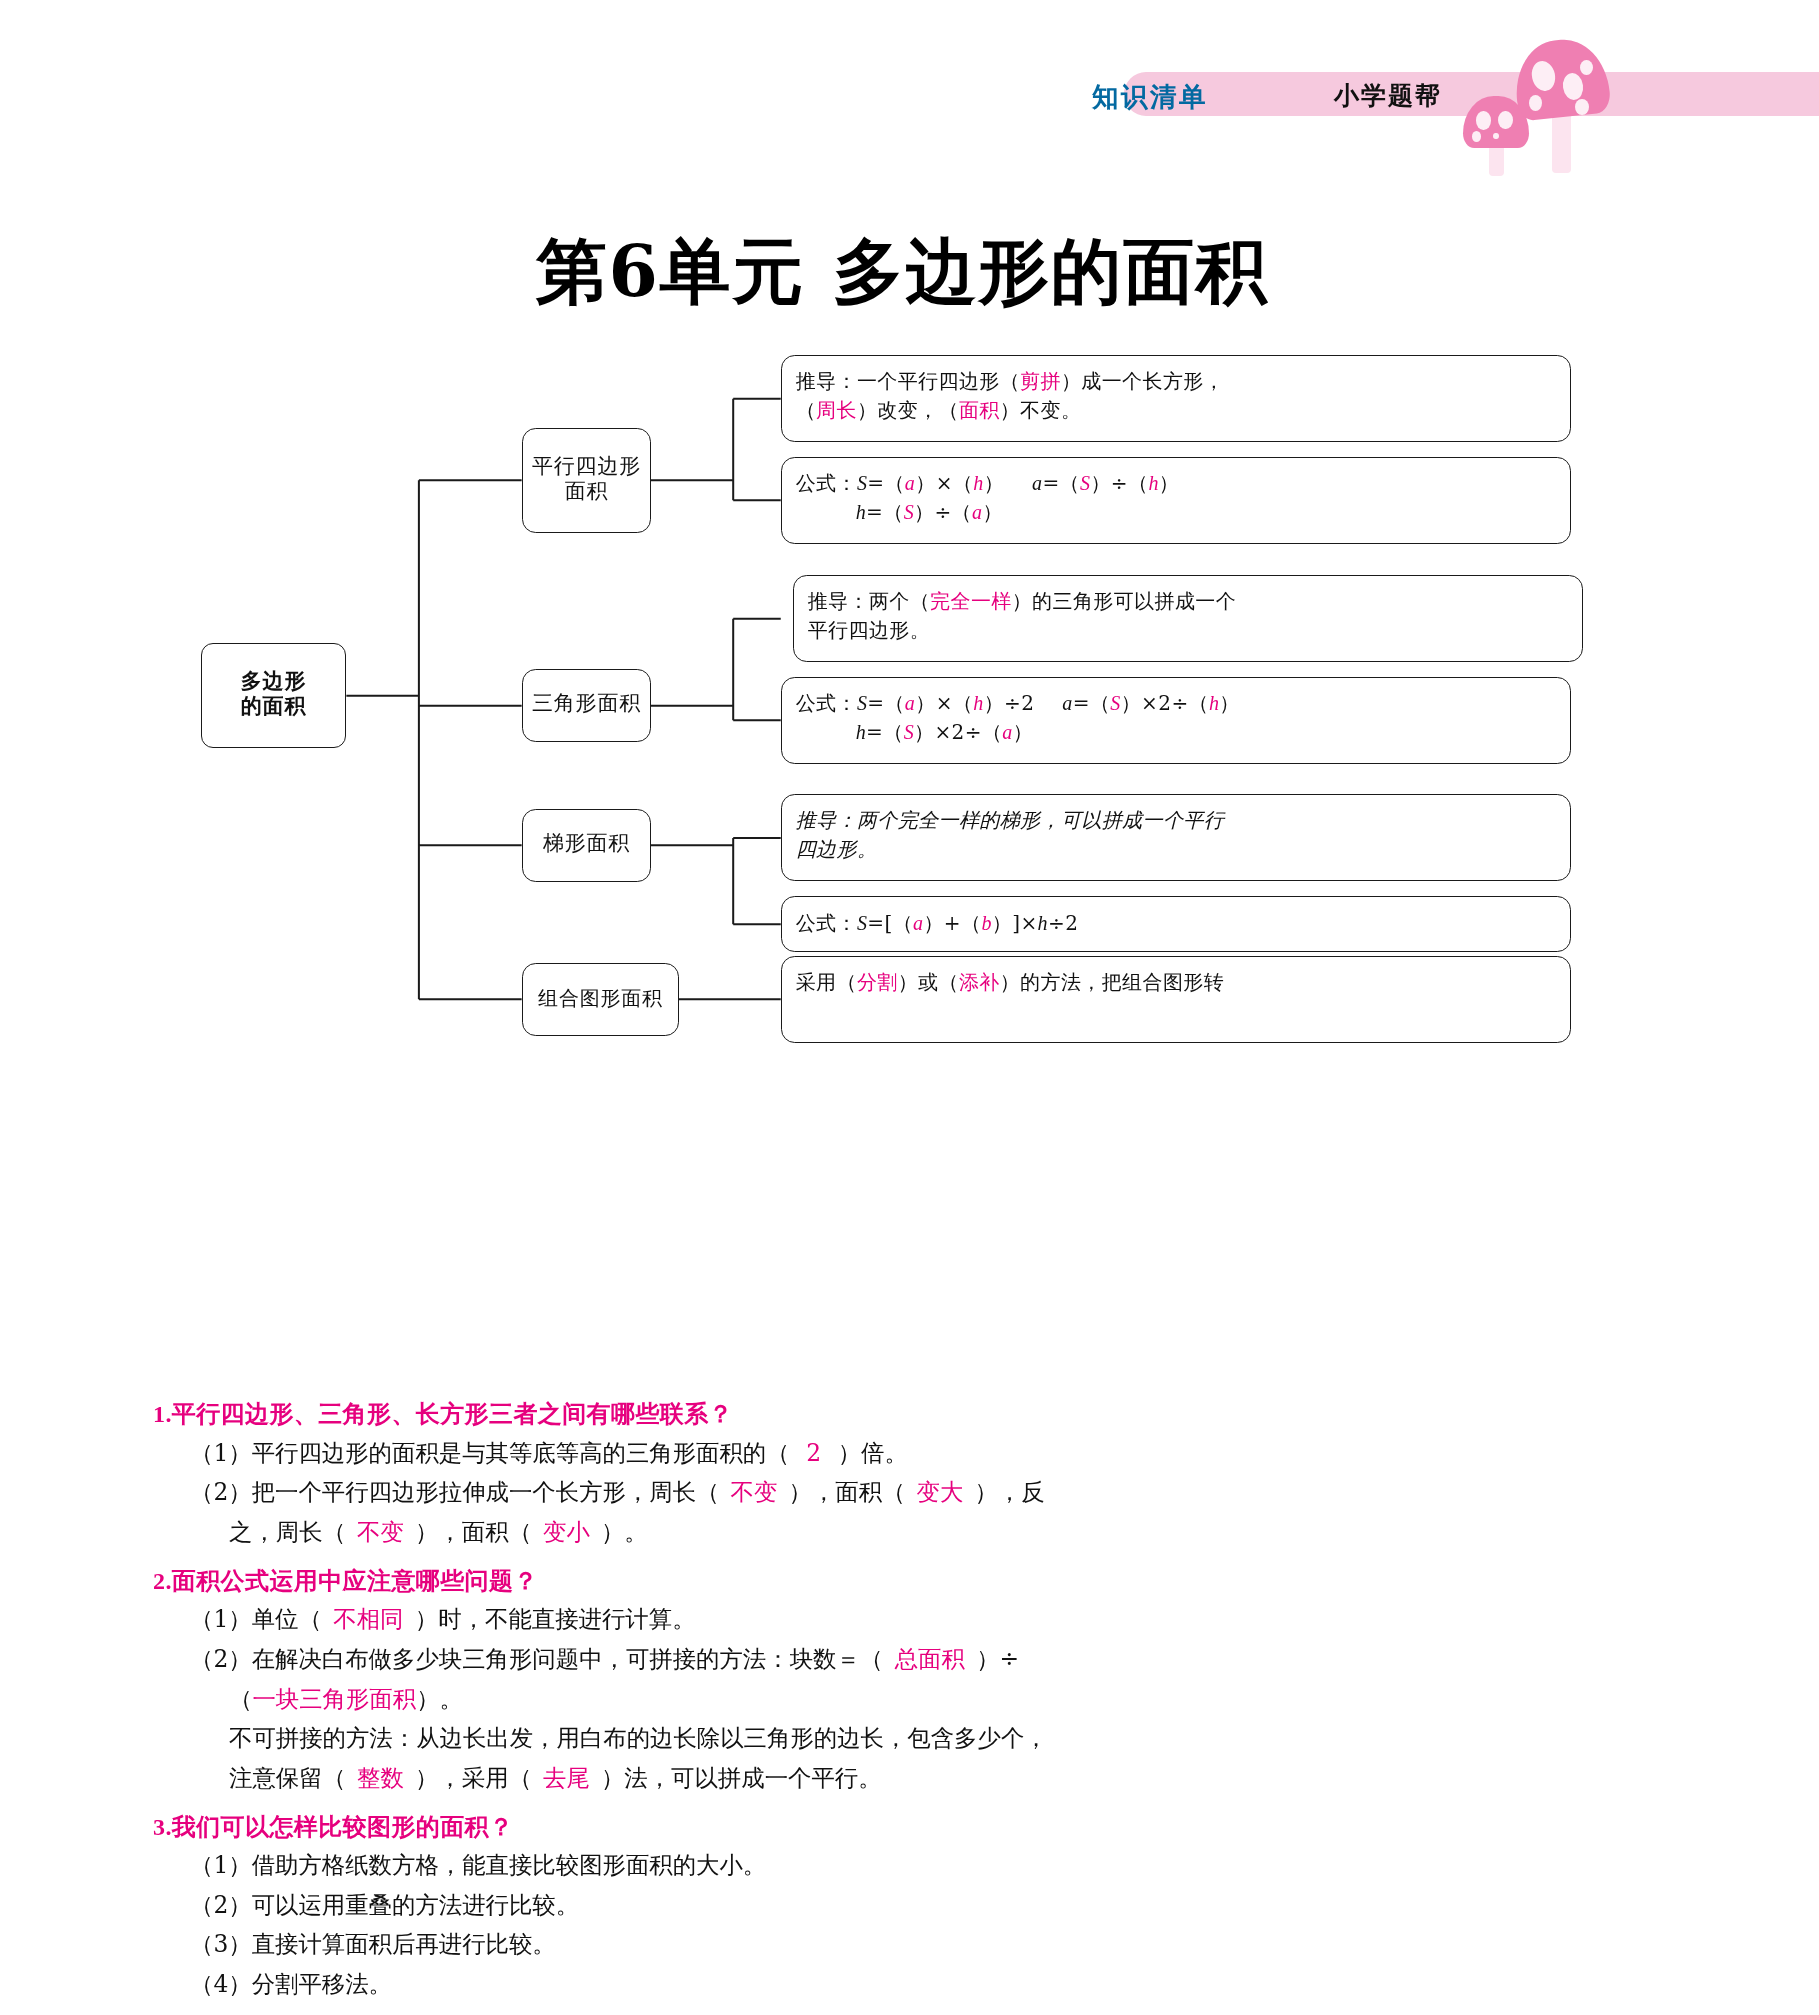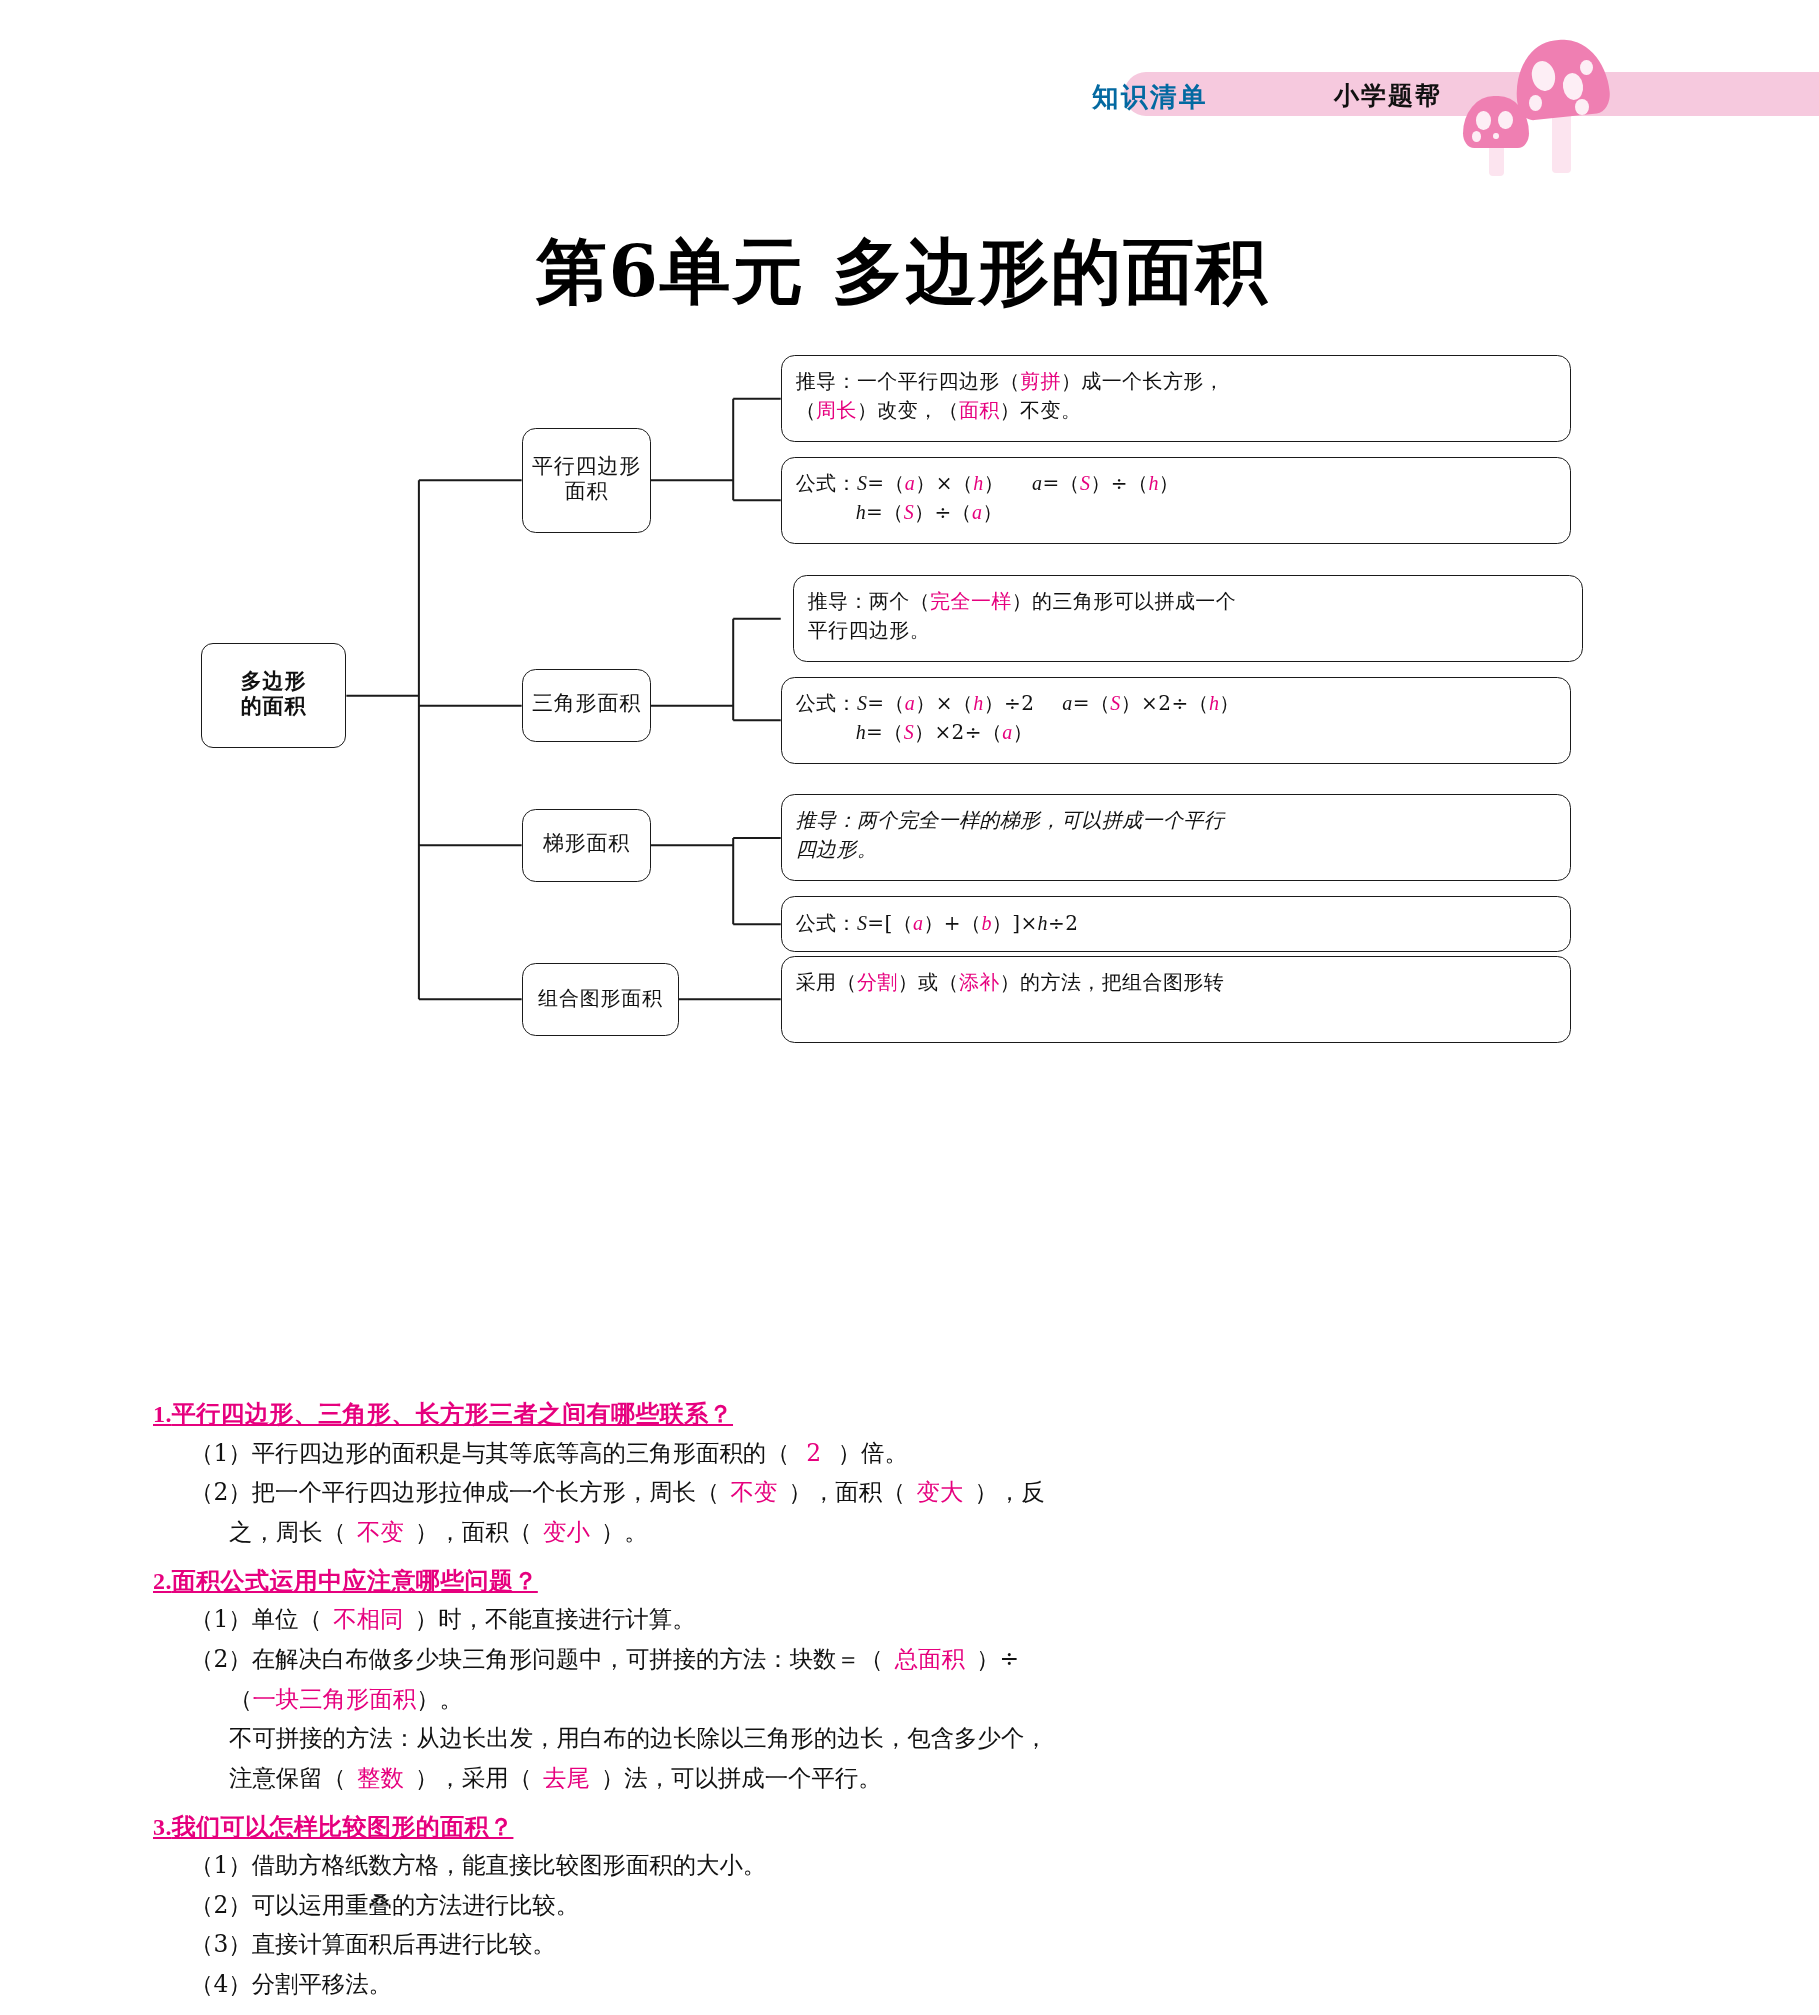--- a/index.html
+++ b/index.html
@@ -88,21 +88,20 @@
   .pk{color:#e6007e;}
   .it{font-style:italic;font-family:"Liberation Serif","DejaVu Serif",serif;}
   .gap-md{display:inline-block;width:28px;}
 
   
   #qa{position:absolute;left:153px;top:1398px;width:1531px;}
   .q{
     font-family:"DejaVu Serif","Liberation Serif",serif;
     font-size:24px;color:#e6007e;font-weight:600;letter-spacing:0.4px;
     margin:0 0 5.6px 0;
-    text-decoration:underline;
   }
   .q .qn{font-family:"Liberation Serif",serif;font-weight:700;}
   .sub{
     font-family:"DejaVu Serif","Liberation Serif",serif;
     font-size:23.4px;color:#111;letter-spacing:0px;line-height:1.52;
     margin:0 0 4px 0;padding-left:37px;
   }
   .sub.cont{padding-left:76px;}
   .blank{color:#e6007e;display:inline-block;text-align:center;min-width:69px;}
   .blank.w2{min-width:93px;}

